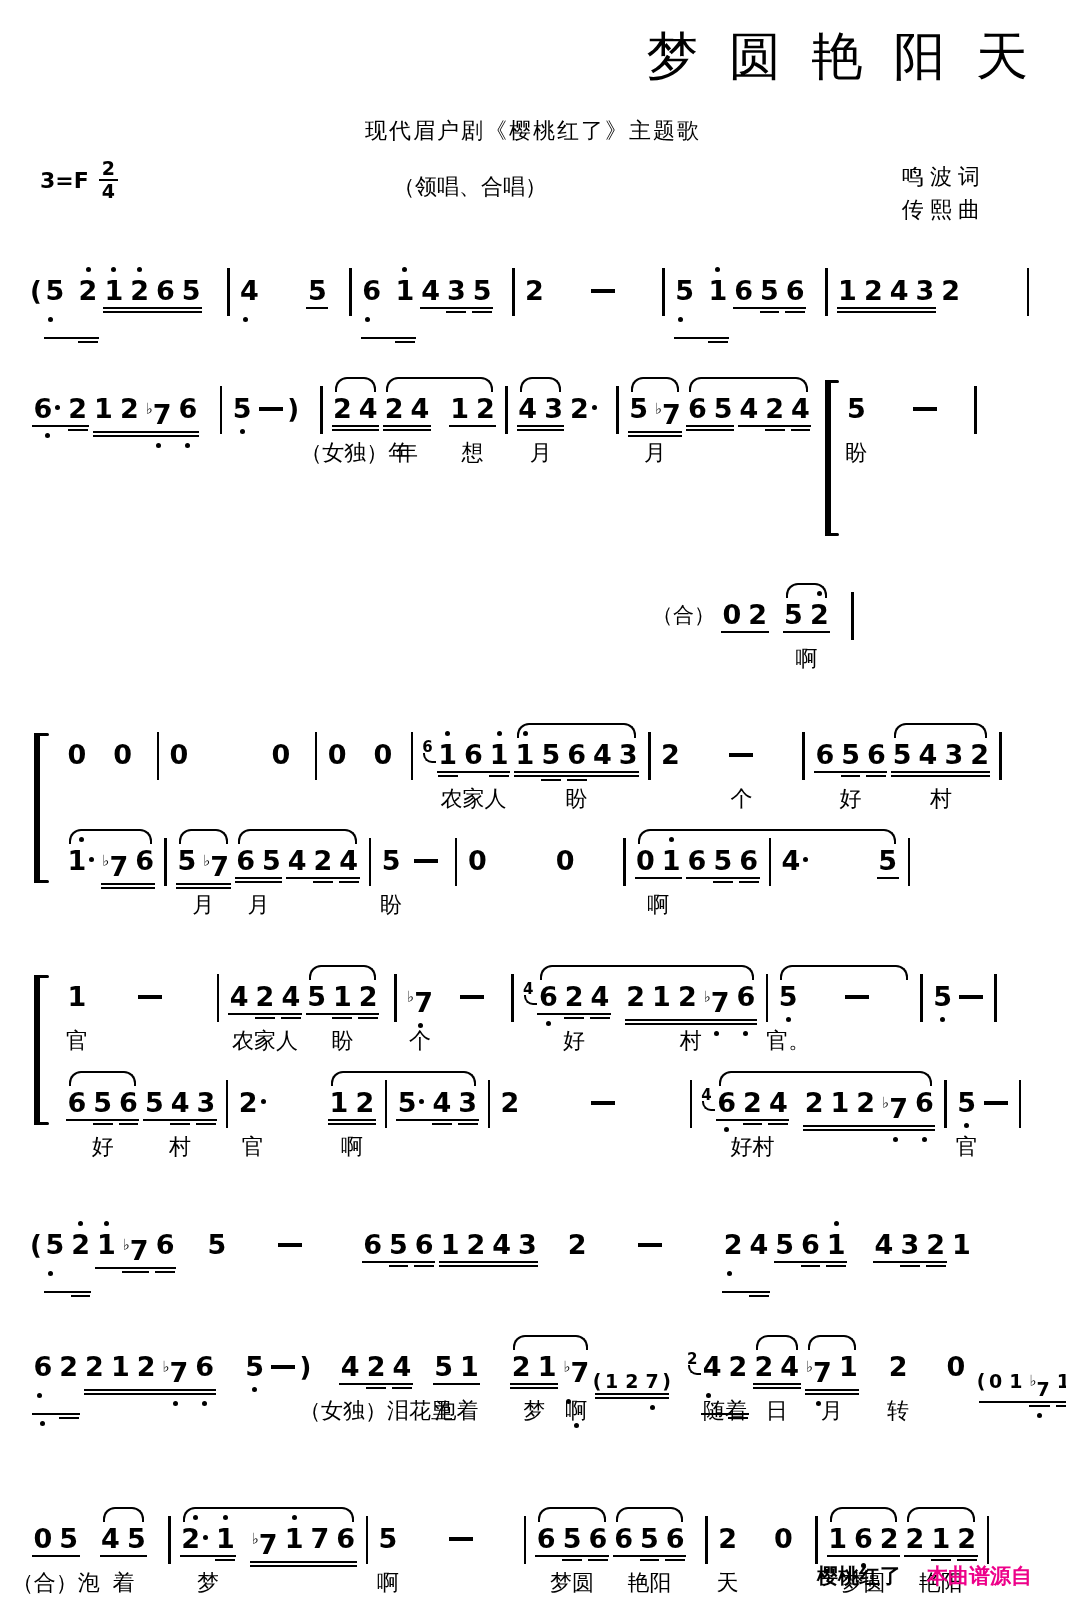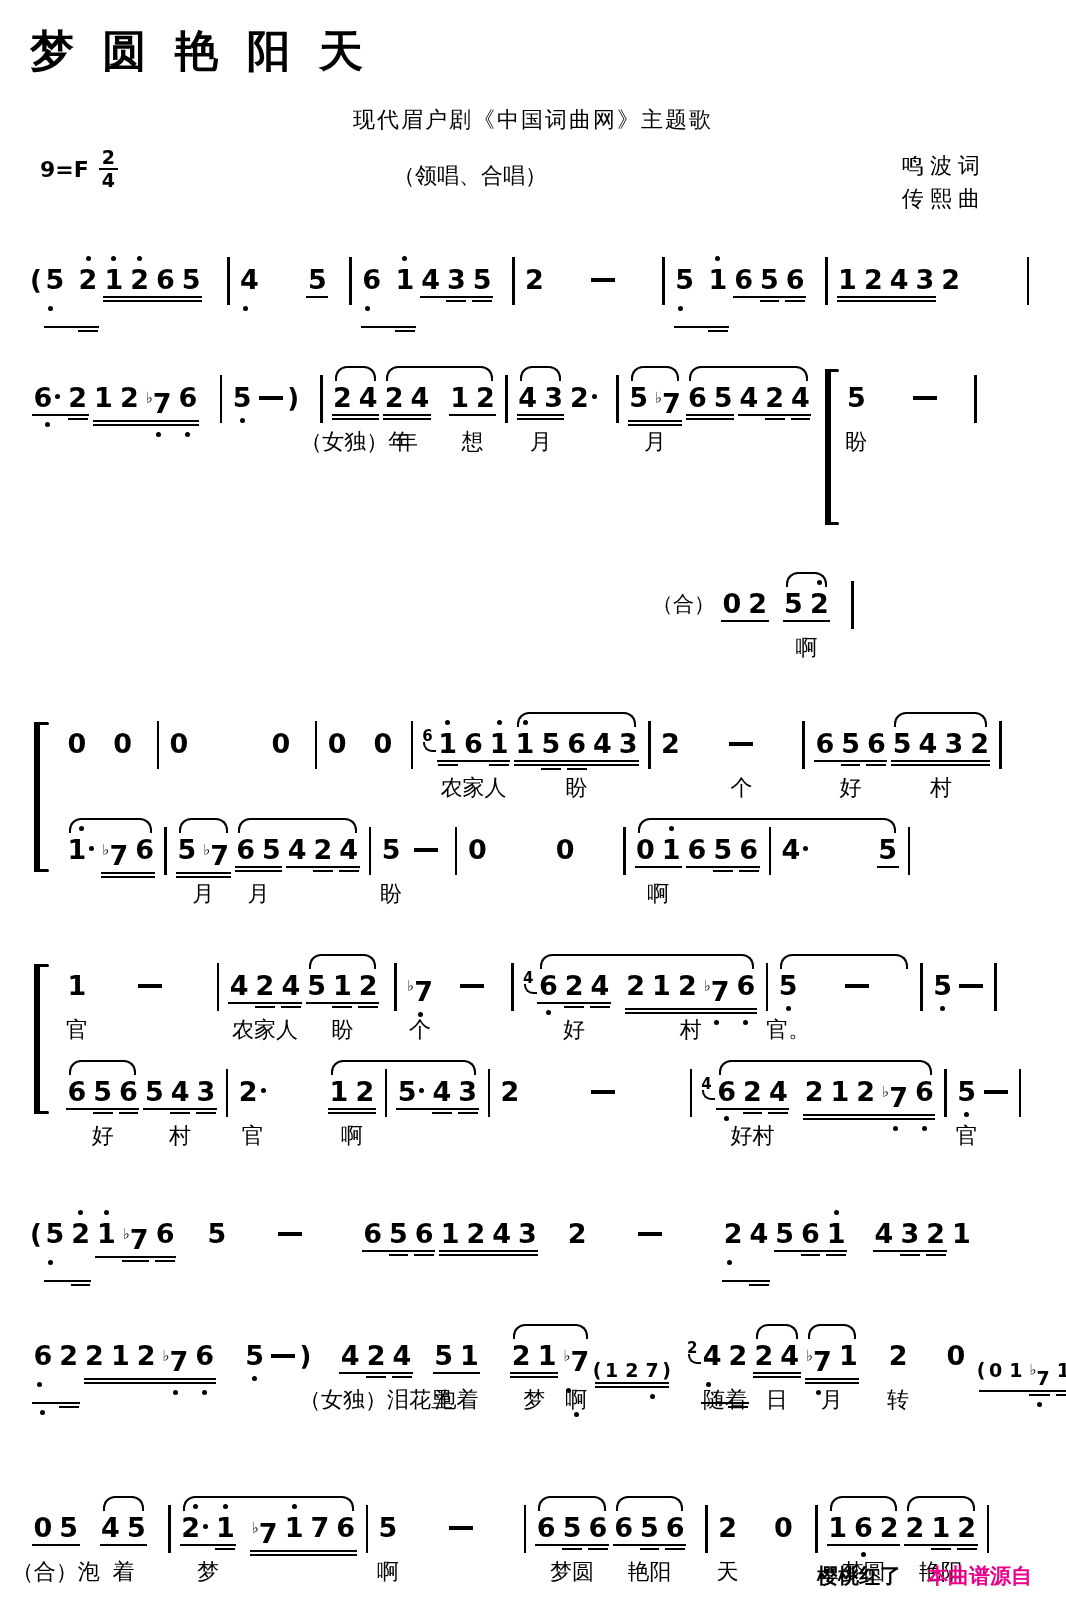--- a/index.html
+++ b/index.html
@@ -1,20 +1,20 @@
 <!DOCTYPE html>
 <html><head>
 <meta charset="utf-8">
 <style>
   html,body{margin:0;padding:0;background:#fff;}
   .page{width:1066px;height:1604px;background:#fff;box-sizing:border-box;
         padding:10px 30px 0 30px;position:relative;overflow:hidden;color:#000;
         font-family:"Liberation Sans",sans-serif;}
   
-  .title{text-align:left;font-size:44px;font-weight:bold;letter-spacing:8px;margin-top:12px;}
+  .title{text-align:right;font-size:52px;font-weight:normal;letter-spacing:8px;margin-top:12px;}
   .subtitle{text-align:center;font-size:22px;margin-top:24px;letter-spacing:2px;}
   .metarow{display:flex;justify-content:space-between;align-items:flex-start;margin-top:12px;}
   .keysig{display:flex;gap:10px;align-items:center;margin-left:10px;
           font-family:"DejaVu Sans",sans-serif;font-weight:bold;font-size:22px;}
   .frac{display:inline-flex;flex-direction:column;align-items:center;font-size:19px;line-height:21px;}
   .frac .num{border-bottom:2.5px solid #000;padding:0 3px;}
   .perf{font-size:22px;margin-top:14px;transform:translateX(-40px);}
   .credits{font-size:22px;line-height:33px;margin-right:56px;margin-top:2px;white-space:nowrap;}
   
   .system{position:relative;}
@@ -56,24 +56,24 @@
        white-space:nowrap;font-family:"Liberation Sans",sans-serif;font-weight:normal;}
   
   .footer{position:absolute;right:34px;bottom:14px;font-size:21px;font-weight:bold;white-space:nowrap;}
   .site{margin-left:26px;}
 </style>
 </head>
 <body>
 
 <div class="page">
   <div class="title">梦 圆 艳 阳 天</div>
-  <div class="subtitle">现代眉户剧《中国词曲网》主题歌</div>
+  <div class="subtitle">现代眉户剧《樱桃红了》主题歌</div>
   <div class="metarow">
     <div class="keysig">
-      <span>9=F</span>
+      <span>3=F</span>
       <span class="frac">
         <span class="num">2</span>
         <span class="den">4</span>
       </span>
     </div>
     <div class="perf">（领唱、合唱）</div>
     <div class="credits">
       <div>鸣 波 词</div>
       <div>传 熙 曲</div>
     </div>

